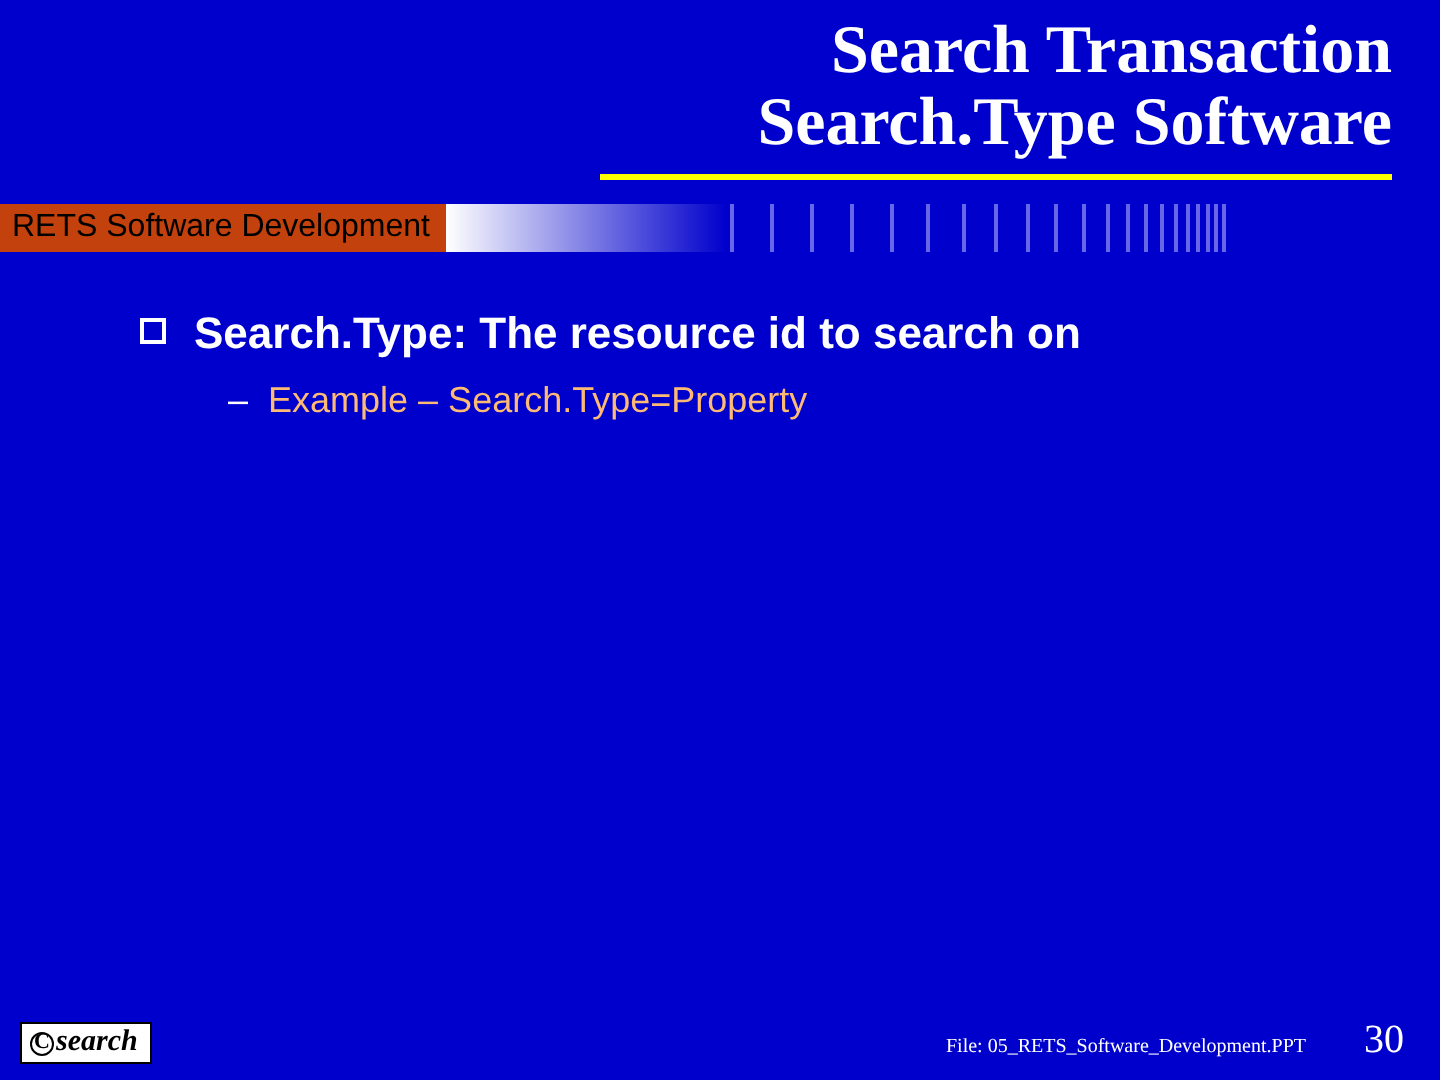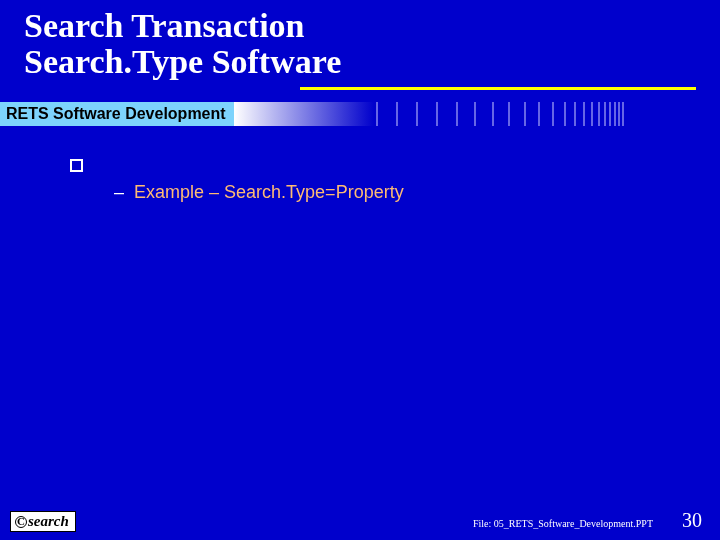--- a/index.html
+++ b/index.html
@@ -4,20 +4,21 @@
 <style>
   * { margin: 0; padding: 0; box-sizing: border-box; }
   html, body { width: 720px; height: 540px; overflow: hidden; }
   body {
     background: #0000cc;
     font-family: Arial, Helvetica, sans-serif;
     color: #ffffff;
     position: relative;
   }
   .title-block {
+    text-align: right;
     padding: 8px 24px 6px 24px;
   }
   .title-line {
     font-family: "Times New Roman", Times, serif;
     font-weight: bold;
     font-size: 34px;
     color: #ffffff;
     line-height: 1.05;
   }
   .title-underline {
@@ -25,23 +26,23 @@
     background: #ffff00;
     margin: 2px 24px 0 300px;
   }
   .subtitle-bar {
     display: flex;
     align-items: stretch;
     height: 24px;
     margin-top: 12px;
   }
   .subtitle-text {
-    background: #7dd3fc;
+    background: #c2410c;
     color: #000000;
-    font-weight: bold;
+    font-weight: normal;
     font-size: 16px;
     padding: 2px 8px 2px 6px;
     display: flex;
     align-items: center;
     flex: 0 0 auto;
   }
   .subtitle-fade {
     flex: 0 0 140px;
     background: linear-gradient(to right, #ffffff 0%, #0000cc 100%);
   }
@@ -175,20 +176,21 @@
       <span style="margin-left:3px"></span>
     <span style="margin-left:3px"></span>
       <span style="margin-left:2px"></span>
       <span style="margin-left:2px"></span>
   </div>
 </div>
 
 <div class="content">
   <div class="bullet-row">
     <div class="square-bullet"></div>
+    <div class="bullet-text">Search.Type: The resource id to search on</div>
   </div>
   <div class="sub-row">
     <div class="dash">–</div>
     <div class="sub-text">Example – Search.Type=Property</div>
   </div>
 </div>
 
 <div class="footer">
   <div class="logo">
     <span class="copyright">C</span>

